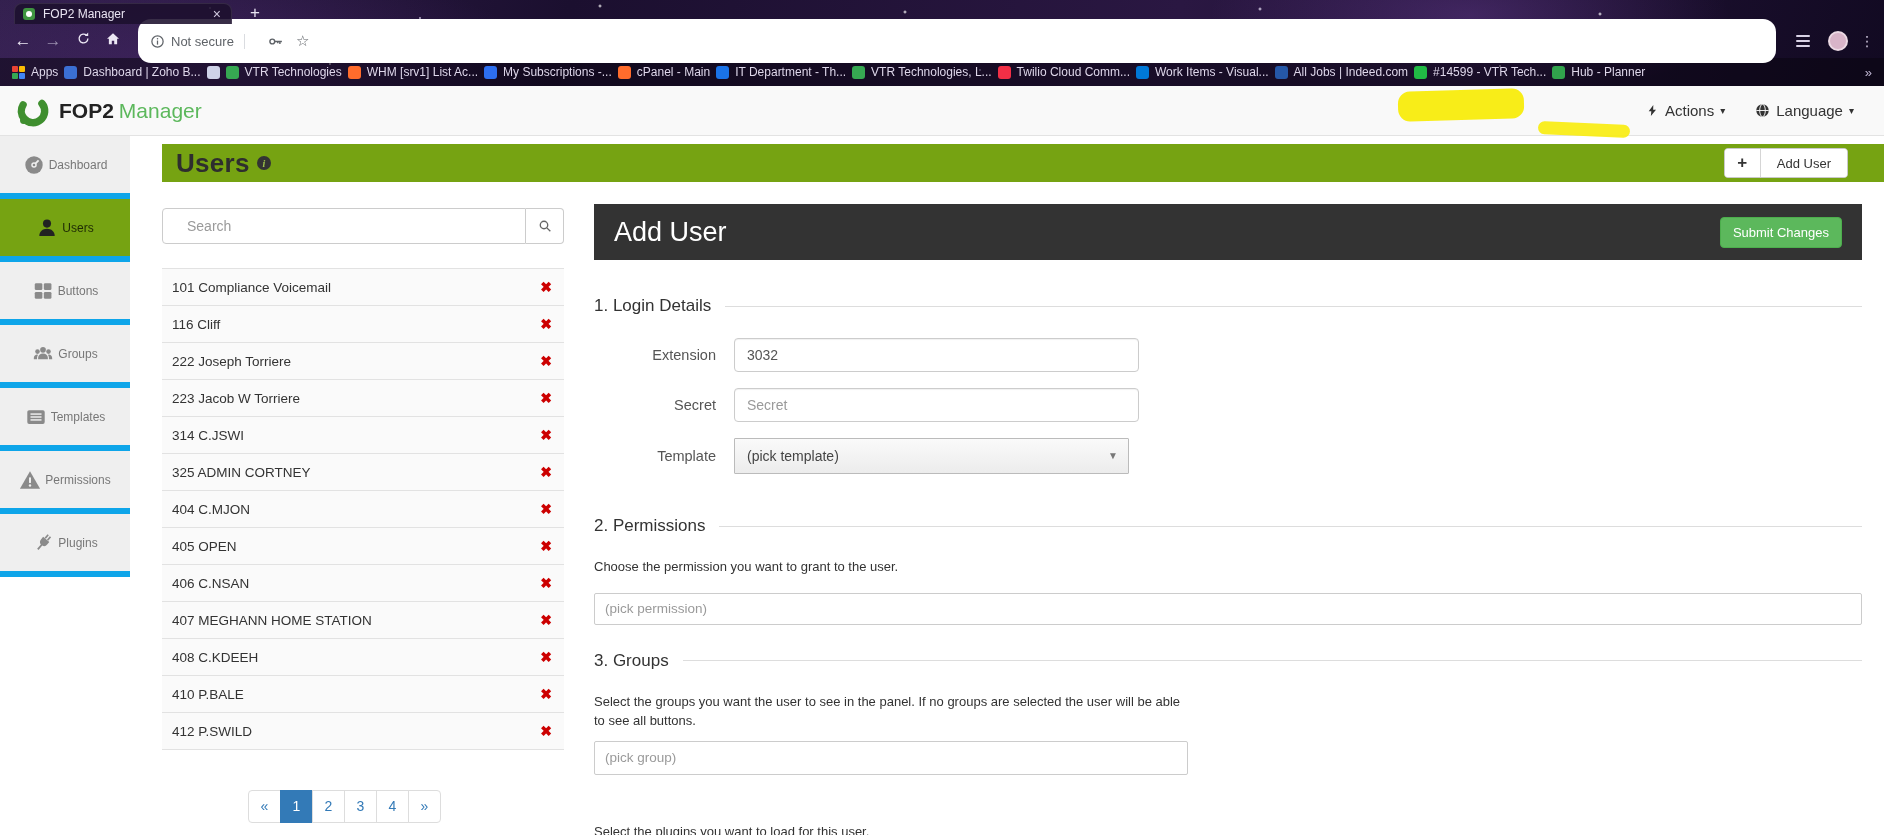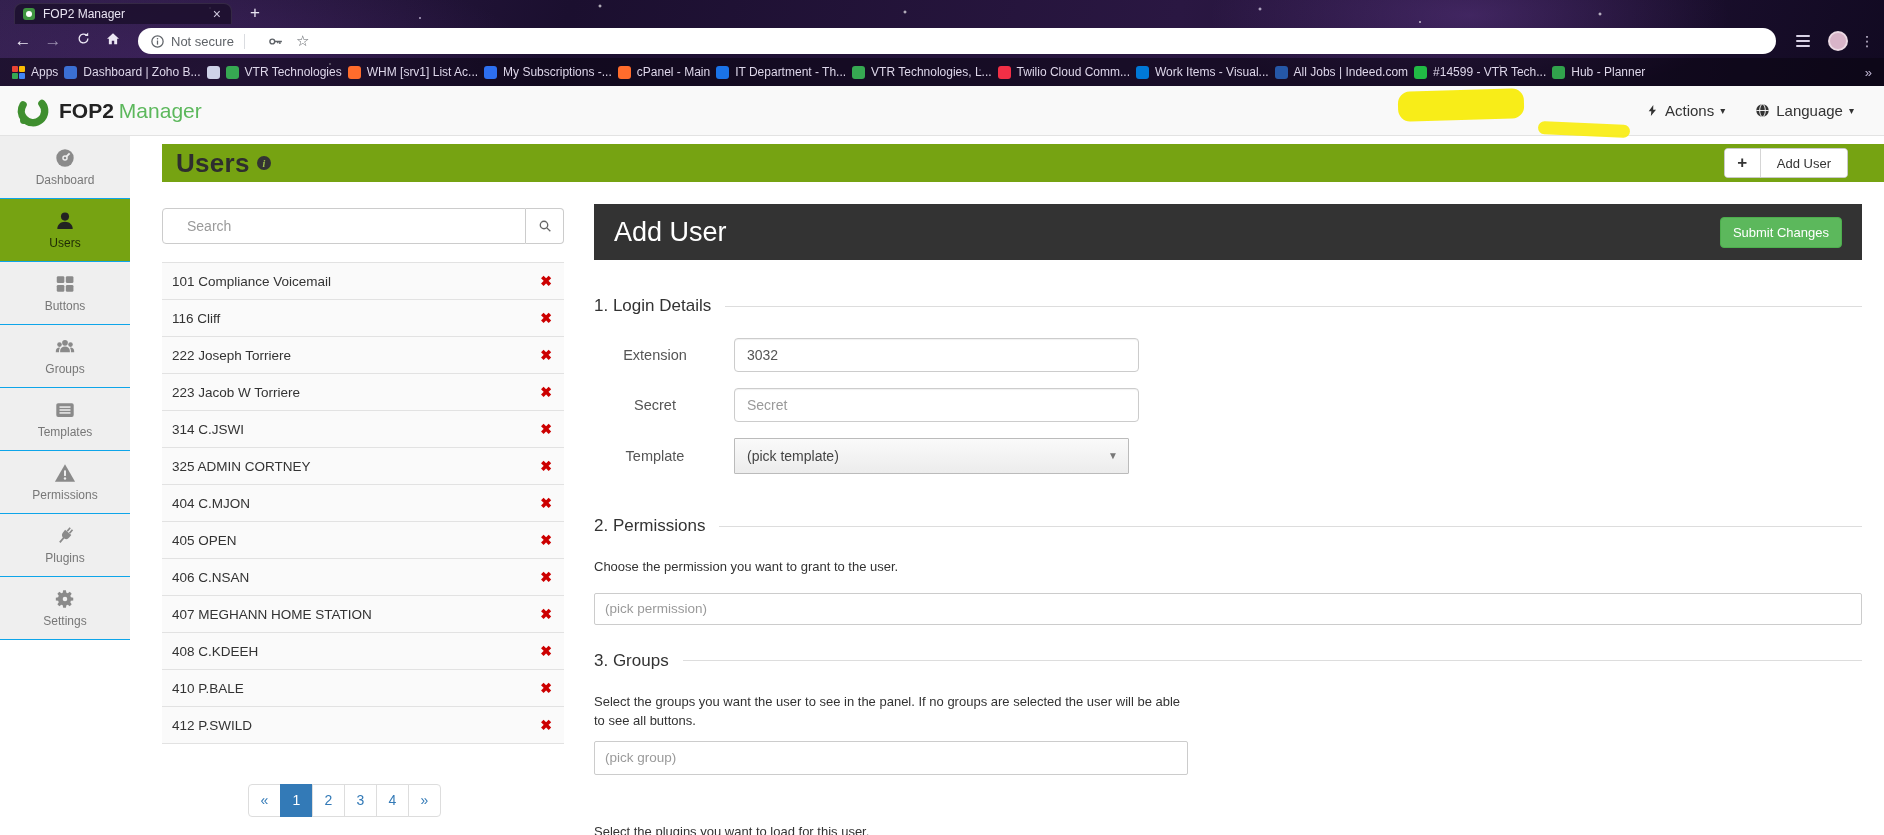--- a/index.html
+++ b/index.html
@@ -32,21 +32,21 @@
        padding:0 8px;margin-top:3px}
   .tab-favicon{width:12px;height:12px;border-radius:3px;background:#3f9440;position:relative;flex:0 0 auto}
   .tab-favicon::after{content:"";position:absolute;left:3px;top:3px;width:6px;height:6px;border-radius:50%;background:#fff}
   .tab-title{color:#e9e4f2;font-size:12px;white-space:nowrap;overflow:hidden;flex:1}
   .tab-close{color:#cfc7dd;font-size:14px;line-height:1;padding:0 2px}
   .newtab-btn{color:#e9e4f2;font-size:17px;align-self:center;margin-left:18px;line-height:1}
 
   .toolbar{height:34px;display:flex;align-items:center;padding:0 10px;gap:4px}
   .nav-ic{width:26px;text-align:center;font-size:17px;color:#ece7f4}
   .nav-ic.dim{color:#9a8fae}
-  .url-pill{flex:1;height:26px;background:#fff;border-radius:13px;display:flex;align-items:center;
+  .url-pill{flex:1;height:44px;background:#fff;border-radius:13px;display:flex;align-items:center;
             padding:0 12px;margin:12px 8px;min-width:0}
   .notsecure{color:#5f6368;font-size:13px;margin-left:6px;white-space:nowrap}
   .pill-div{width:1px;height:15px;background:#dadce0;margin:0 10px;flex:0 0 auto}
   .url-text{color:#202124;font-size:13.5px;white-space:nowrap;overflow:hidden;flex:1}
   .pill-ic{flex:0 0 auto;margin-left:12px;display:flex;align-items:center}
   .star-glyph{font-size:15px;color:#5f6368}
   .lines-icon{display:flex;flex-direction:column;gap:3px;margin:0 8px}
   .lines-icon i{display:block;width:14px;height:2px;background:#d9d2e6;border-radius:1px}
   .avatar{width:20px;height:20px;border-radius:50%;background:#d8b4c8;border:2px solid rgba(255,255,255,.5);margin:0 6px}
   .kebab{color:#cfc7dd;font-size:14px;margin-left:2px}
@@ -69,21 +69,21 @@
   .header-right{margin-left:auto;display:flex;align-items:center;gap:30px;margin-right:14px}
   .hdr-menu{display:flex;align-items:center;gap:6px;font-size:15px;color:#333;position:relative}
   .hl-main{position:absolute;left:-18px;top:-6px;width:126px;height:30px;background:#f8ec0c;border-radius:12px;transform:rotate(-1.6deg);opacity:.95;z-index:0}
   .hl-tail{position:absolute;left:-10px;top:19px;width:92px;height:13px;background:#f8ec0c;border-radius:7px;transform:rotate(2.4deg);opacity:.9;z-index:0}
   .hdr-menu>*{position:relative;z-index:1}
   .caret{font-size:10px;color:#333}
 
   
   .main{display:flex;height:699px}
   .sidebar{width:130px;flex:0 0 auto}
-  .side-item{height:63px;background:#efefef;border-bottom:1px solid #0ea5e9;display:flex;flex-direction:column;
+  .side-item{height:63px;background:#efefef;border-bottom:6px solid #0ea5e9;display:flex;flex-direction:row;
              align-items:center;justify-content:center;gap:4px;color:#777;font-size:12px;cursor:pointer}
   .side-item svg{width:22px;height:22px;fill:#8a8a8a}
   .side-item.active{background:#76a312;color:#1e2a05}
   .side-item.active svg{fill:#222}
 
   .content{flex:1;padding-left:32px;min-width:0}
   .green-bar{margin-top:8px;height:38px;background:#76a312;display:flex;align-items:center;padding:0 14px}
   .page-title{font-size:26px;font-weight:600;color:#2e2e2e;letter-spacing:.3px}
   .info-dot{width:14px;height:14px;border-radius:50%;background:#333;color:#9cc24a;font-size:10px;font-weight:700;
             display:inline-flex;align-items:center;justify-content:center;margin-left:7px;font-family:"Liberation Serif",serif;font-style:italic}
@@ -93,21 +93,21 @@
   .bar-btn.adduser{padding:0 16px;font-size:13px}
 
   .cols{display:flex;margin-top:22px}
   .list-col{width:402px;flex:0 0 auto}
   .search-row{display:flex;height:36px;margin-top:4px}
   .search-input{flex:1;border:1px solid #ccc;border-radius:4px 0 0 4px;padding:0 24px;font-size:14px;color:#333;
                 font-family:"Liberation Sans",sans-serif;outline:none;min-width:0}
   .search-input::placeholder{color:#9a9a9a}
   .search-btn{width:38px;border:1px solid #ccc;border-left:none;border-radius:0 4px 4px 0;background:#fff;
               display:flex;align-items:center;justify-content:center;cursor:pointer}
-  .user-list{margin-top:18px;border-top:1px solid #e2e2e2}
+  .user-list{margin-top:24px;border-top:1px solid #e2e2e2}
   .user-row{height:37px;display:flex;align-items:center;padding:0 12px 0 10px;border-bottom:1px solid #e2e2e2;
             background:#fafafa;font-size:13.5px;color:#333;cursor:pointer}
   .user-del{margin-left:auto;color:#c00;font-weight:700;font-size:14px;cursor:pointer}
   .pagination{margin:40px 0 0 86px;display:inline-flex}
   .page-cell{min-width:33px;height:33px;line-height:31px;text-align:center;border:1px solid #ddd;margin-left:-1px;
              background:#fff;color:#337ab7;font-size:14px;cursor:pointer;padding:0 4px}
   .page-cell:first-child{border-radius:4px 0 0 4px;margin-left:0}
   .page-cell:last-child{border-radius:0 4px 4px 0}
   .page-cell.active{background:#337ab7;border-color:#337ab7;color:#fff}
 
@@ -115,21 +115,21 @@
   .form-header{height:56px;background:#333;display:flex;align-items:center;padding:0 20px}
   .form-title{color:#fff;font-size:27px;font-weight:500}
   .submit-btn{margin-left:auto;background:#5cb85c;border:1px solid #4cae4c;border-radius:4px;color:#fff;
               font-size:13px;padding:7px 12px;cursor:pointer;font-family:"Liberation Sans",sans-serif}
   .form-grid{display:grid;grid-template-columns:1fr;column-gap:30px;row-gap:26px;margin-top:36px}
   .sec-head{display:flex;align-items:center}
   .sec-title{font-size:17px;color:#333;white-space:nowrap}
   .sec-line{flex:1;height:1px;background:#ddd;margin-left:14px}
   .login-rows{margin-top:22px}
   .f-row{display:flex;align-items:center;margin-bottom:16px}
-  .f-label{width:140px;text-align:center;padding-right:18px;font-size:14.5px;color:#555;flex:0 0 auto}
+  .f-label{width:140px;text-align:right;padding-right:18px;font-size:14.5px;color:#555;flex:0 0 auto}
   .f-input{width:405px;height:34px;border:1px solid #ccc;border-radius:4px;padding:0 12px;font-size:14px;color:#555;
            box-shadow:inset 0 1px 1px rgba(0,0,0,.06);outline:none;font-family:"Liberation Sans",sans-serif}
   .f-input::placeholder{color:#9a9a9a}
   .f-select{width:395px;height:36px;background:linear-gradient(#fafafa,#ececec);border:1px solid #bbb;border-radius:1px;
             position:relative;padding:0 12px;line-height:34px;color:#444;font-size:14px;cursor:pointer}
   .f-select .sel-caret{position:absolute;right:10px;top:0;color:#777;font-size:10px}
   .help-text{margin-top:22px;font-size:13px;color:#333;line-height:1.45}
   .help-text.narrow{max-width:600px}
   .wide-input{margin-top:16px;width:100%;height:32px;border:1px solid #ccc;border-radius:2px;padding:0 10px;
               font-size:13.5px;color:#555;outline:none;font-family:"Liberation Sans",sans-serif}
@@ -355,27 +355,20 @@
       <div class="side-item">
         <svg viewBox="0 0 24 24">
           <g transform="rotate(40 12 12)">
             <rect x="9.6" y="1.5" width="1.9" height="5"></rect>
             <rect x="12.9" y="1.5" width="1.9" height="5"></rect>
             <path d="M7.8 6.8h8.8v3.6a4.4 4.4 0 01-3.4 4.3V21h-2v-6.3a4.4 4.4 0 01-3.4-4.3z"></path>
           </g>
         </svg>
         <span>Plugins</span>
       </div>
-      <div class="side-item">
-        <svg viewBox="0 0 24 24">
-          <path d="M12 8a4 4 0 100 8 4 4 0 000-8zm9 5.5v-3l-2.6-.5a6.7 6.7 0 00-.6-1.5l1.5-2.2-2.1-2.1-2.2 1.5c-.5-.3-1-.5-1.5-.6L13 2.5h-3l-.5 2.6c-.5.1-1 .3-1.5.6L5.8 4.2 3.7 6.3l1.5 2.2c-.3.5-.5 1-.6 1.5l-2.6.5v3l2.6.5c.1.5.3 1 .6 1.5l-1.5 2.2 2.1 2.1 2.2-1.5c.5.3 1 .5 1.5.6l.5 2.6h3l.5-2.6c.5-.1 1-.3 1.5-.6l2.2 1.5 2.1-2.1-1.5-2.2c.3-.5.5-1 .6-1.5z"></path>
-          <circle cx="12" cy="12" r="2.5" fill="#efefef"></circle>
-        </svg>
-        <span>Settings</span>
-      </div>
     </div>
 
   <div class="content">
     <div class="green-bar">
       <span class="page-title">Users</span>
       <span class="info-dot">i</span>
       <div class="bar-btn-group">
         <span class="bar-btn plus">+</span>
         <span class="bar-btn adduser">Add User</span>
       </div>

